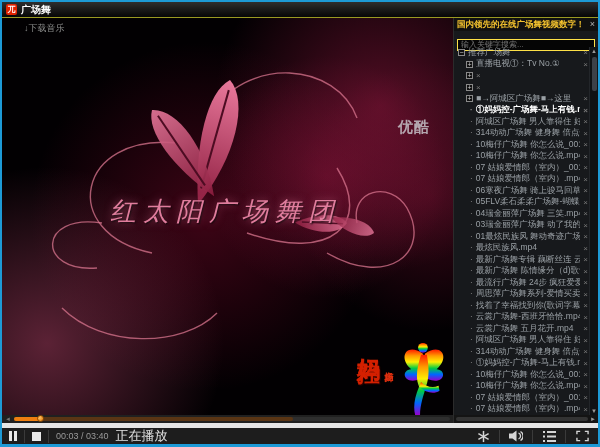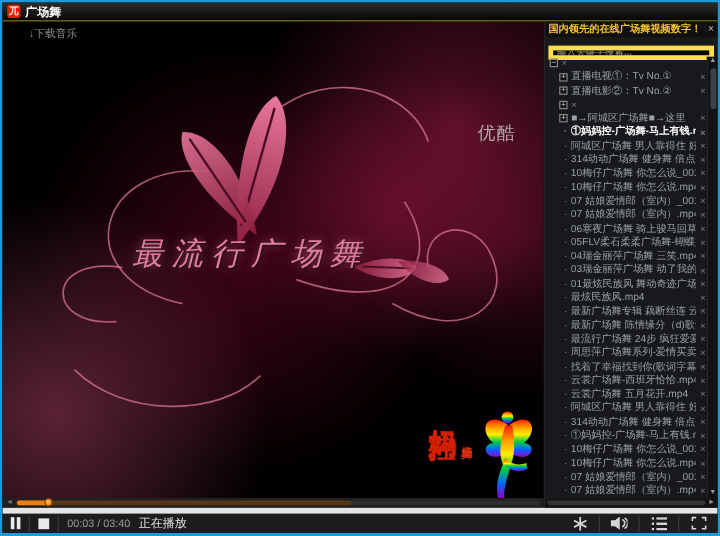--- a/index.html
+++ b/index.html
@@ -23,22 +23,22 @@
   .video-area{ position:relative; flex:1; overflow:hidden;
     background:
       radial-gradient(circle at 84% 22%, rgba(150,25,65,.55) 0%, rgba(150,25,65,0) 34%),
       radial-gradient(circle at 72% 40%, rgba(130,18,55,.55) 0%, rgba(130,18,55,0) 30%),
       radial-gradient(circle at 95% 45%, rgba(110,15,45,.5) 0%, rgba(110,15,45,0) 28%),
       radial-gradient(circle at 10% 82%, rgba(225,85,130,.40) 0%, rgba(225,85,130,0) 34%),
       radial-gradient(circle at 45% 50%, rgba(110,8,38,.55) 0%, rgba(110,8,38,0) 55%),
       #020002; }
   .flower-svg{ position:absolute; left:0; top:0; }
   .download-link{ position:absolute; left:22px; top:4px; color:#8d8d8d; font-size:9px; cursor:pointer; }
-  .watermark{ position:absolute; left:396px; top:84px; color:rgba(205,205,210,.8);
-    font-size:15px; font-weight:normal; letter-spacing:1px; }
+  .watermark{ position:absolute; left:396px; top:100px; color:rgba(205,205,210,.8);
+    font-size:15px; font-weight:bold; letter-spacing:1px; }
   .overlay-title{ position:absolute; left:108px; top:176px; font-family:"DejaVu Serif", serif;
     font-style:italic; font-size:26px; letter-spacing:7px; color:#e07d9d;
     text-shadow:0 0 8px rgba(240,120,160,.55), 1px 1px 2px #000; white-space:nowrap; }
   .mama-logo{ position:absolute; left:354px; top:322px; display:flex; align-items:flex-start; }
   .mama-chars{ writing-mode:vertical-rl; text-orientation:upright; color:#d42000;
     font-size:23px; font-weight:bold; line-height:25px; letter-spacing:1px;
     text-shadow:1px 1px 1px #300000; }
   .mama-sub{ writing-mode:vertical-rl; text-orientation:upright; color:#e03010;
     font-size:9px; font-weight:bold; margin:24px 1px 0 1px; letter-spacing:1px; }
   
@@ -49,22 +49,22 @@
   .seek-played{ position:absolute; left:0; top:0; height:100%; background:#ef7f10; border-radius:2px; }
   .seek-knob{ position:absolute; top:-2px; width:7px; height:7px; border-radius:50%;
     background:radial-gradient(circle at 35% 35%, #ffc569, #e07600); border:1px solid #8a4a05; }
   
   .playlist{ width:145px; display:flex; flex-direction:column; background:#17191c; border-left:1px solid #2b2b2b; }
   .panel-header{ height:13px; background:#101010; display:flex; align-items:center; padding:0 3px; gap:2px; }
   .panel-header-text{ flex:1; color:#f2c12e; font-size:8.5px; font-weight:bold;
     white-space:nowrap; overflow:hidden; }
   .panel-close{ color:#b5b5b5; font-size:9px; line-height:9px; cursor:pointer; }
   .search-row{ padding:2px 3px 1px 3px; height:16px; }
-  .search-row input{ width:100%; height:12px; background:#050505; border:4px solid #fde047;
-    color:#999; font-size:8px; padding:0 3px; outline:none;font-weight:bold; }
+  .search-row input{ width:100%; height:12px; background:#050505; border:1px solid #fde047;
+    color:#999; font-size:8px; padding:0 3px; outline:none; }
   .list-zone{ flex:1; display:flex; overflow:hidden; }
   .list{ flex:1; overflow:hidden; min-width:0; }
   .row{ height:11.5px; display:flex; align-items:center; gap:3px; padding:0 1px 0 4px;
     font-size:8.5px; color:#9aa0a5; white-space:nowrap; cursor:pointer; }
   .row .label{ flex:1; overflow:hidden; min-width:0; }
   .row .x{ color:#787878; font-size:8px; flex:none; }
   .row.selected{ color:#ffffff; font-weight:bold; }
   .tree-box{ flex:none; width:7px; height:7px; border:1px solid #8a8a8a; color:#cfcfcf;
     font-size:7px; line-height:5px; text-align:center; background:#101010; }
   .row.group .tree-box{ margin-left:8px; }
@@ -79,21 +79,21 @@
   .hthumb{ flex:1; height:4px; background:#333; border-radius:2px; cursor:pointer; }
   .hscroll .arr{ color:#9a9a9a; font-size:6px; line-height:6px; cursor:pointer; }
   
   .bottombar{ height:21px; background:#1d1d1d; border-top:5px solid #e5e5e5;
     display:flex; align-items:center; padding:0 7px; gap:7px; }
   .pause-btn{ display:flex; gap:2px; cursor:pointer; }
   .pause-btn i{ display:block; width:3px; height:10px; background:#e9e9e9; }
   .stop-btn{ width:9px; height:9px; background:#e9e9e9; cursor:pointer; }
   .sep{ width:1px; height:13px; background:#3a3a3a; }
   .time{ color:#9a9a9a; font-size:9px; }
-  .status{ color:#e2e2e2; font-size:10px; }
+  .status{ color:#e2e2e2; font-size:13px; }
   .spacer{ flex:1; }
   .icon-btn{ width:18px; height:15px; display:flex; align-items:center; justify-content:center; cursor:pointer; }
 </style>
 </head>
 <body>
 
 <div class="window">
 
   <div class="titlebar">
     <div class="app-logo">兀</div>
@@ -135,21 +135,21 @@
               <path d="M0,0 C12,6 15,30 4,52 C-8,30 -9,8 0,0 Z" fill="url(#leaf)" opacity="0.85"></path>
               <path d="M1,4 L3,45" stroke="#4d0c22" stroke-width="1.5" fill="none"></path>
             </g>
             <g transform="translate(372,215) rotate(115)">
               <path d="M0,0 C10,5 13,26 4,45 C-7,26 -8,7 0,0 Z" fill="url(#leaf)" opacity="0.8"></path>
             </g>
           </g>
         </svg>
         <div class="download-link">↓下载音乐</div>
         <div class="watermark">优酷</div>
-        <div class="overlay-title">最流行广场舞</div>
+        <div class="overlay-title">红太阳广场舞团</div>
         <div class="mama-logo">
           <div class="mama-chars">妈妈控</div>
           <div class="mama-sub">广场舞</div>
           <svg width="50" height="78" viewBox="0 0 50 80">
             <defs>
               <linearGradient id="rg" x1="0" y1="0" x2="0" y2="1">
                 <stop offset="0" stop-color="#ff1a00"></stop>
                 <stop offset="0.2" stop-color="#ff9900"></stop>
                 <stop offset="0.4" stop-color="#ffee00"></stop>
                 <stop offset="0.6" stop-color="#00cc44"></stop>
@@ -183,30 +183,30 @@
         <div class="panel-header-text">国内领先的在线广场舞视频数字！！Www</div>
         <div class="panel-close">×</div>
       </div>
       <div class="search-row">
         <input type="text" placeholder="输入关键字搜索..." style="">
       </div>
       <div class="list-zone">
         <div class="list" id="playlist-list">
             <div class="row root">
               <span class="tree-box">−</span>
+              <span class="label">推荐广场舞</span>
               <span class="x">×</span>
             </div>
             <div class="row group">
               <span class="tree-box">+</span>
               <span class="label">直播电视①：Tv No.①</span>
               <span class="x">×</span>
             </div>
             <div class="row group">
               <span class="tree-box">+</span>
-              <span class="label">直播电影②：Tv No.②</span>
               <span class="x">×</span>
             </div>
             <div class="row group">
               <span class="tree-box">+</span>
               <span class="x">×</span>
             </div>
             <div class="row group">
               <span class="tree-box">+</span>
               <span class="label">■→阿城区广场舞■→这里</span>
               <span class="x">×</span>

